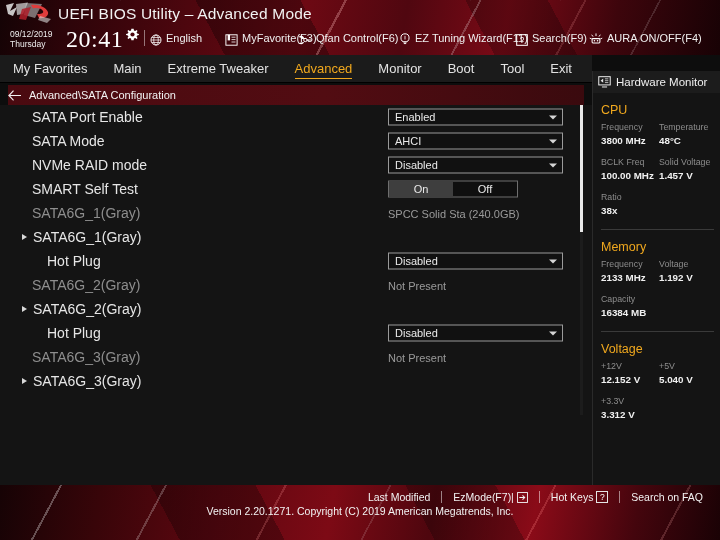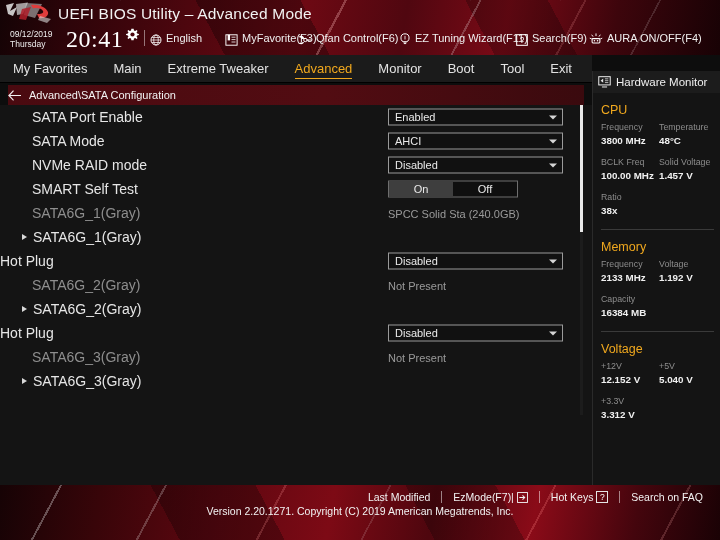--- a/index.html
+++ b/index.html
@@ -88,21 +88,21 @@
     background:#141414;
   }
   .rows { position:absolute; left:0; top:0; width:570px; }
   .row {
     position:relative; height:24px; display:flex; align-items:center;
   }
   .label {
     font-size:14px; color:#e6e6e6; white-space:nowrap;
   }
   .label.ind1 { padding-left:32px; }
-  .label.ind2 { }
+  .label.ind2 { padding-left:47px; }
   .label.dim  { color:#8e8e8e; }
   .label.tree { padding-left:22px; display:flex; align-items:center; gap:6px; }
   .tri {
     width:0;height:0;border-left:5px solid #d8d8d8;
     border-top:3.5px solid transparent;border-bottom:3.5px solid transparent;
     flex:none;
   }
 
   .ctl { position:absolute; left:388px; top:50%; transform:translateY(-50%); }
   .dropdown {

